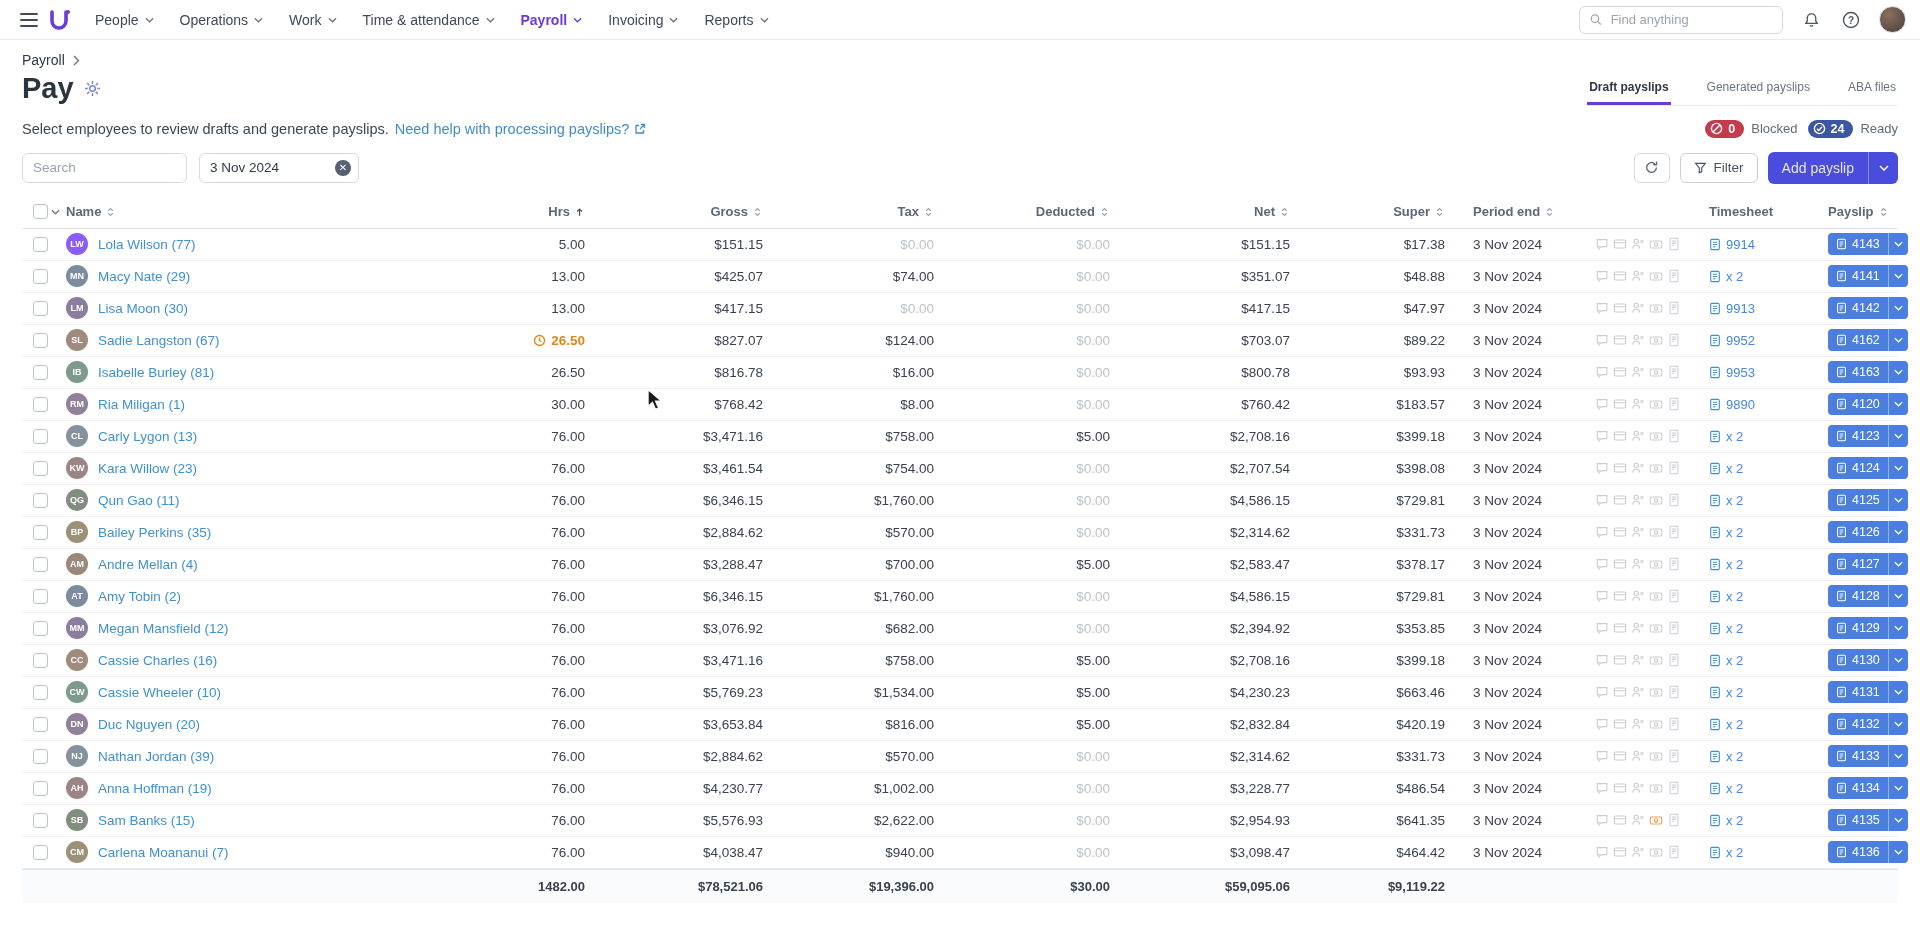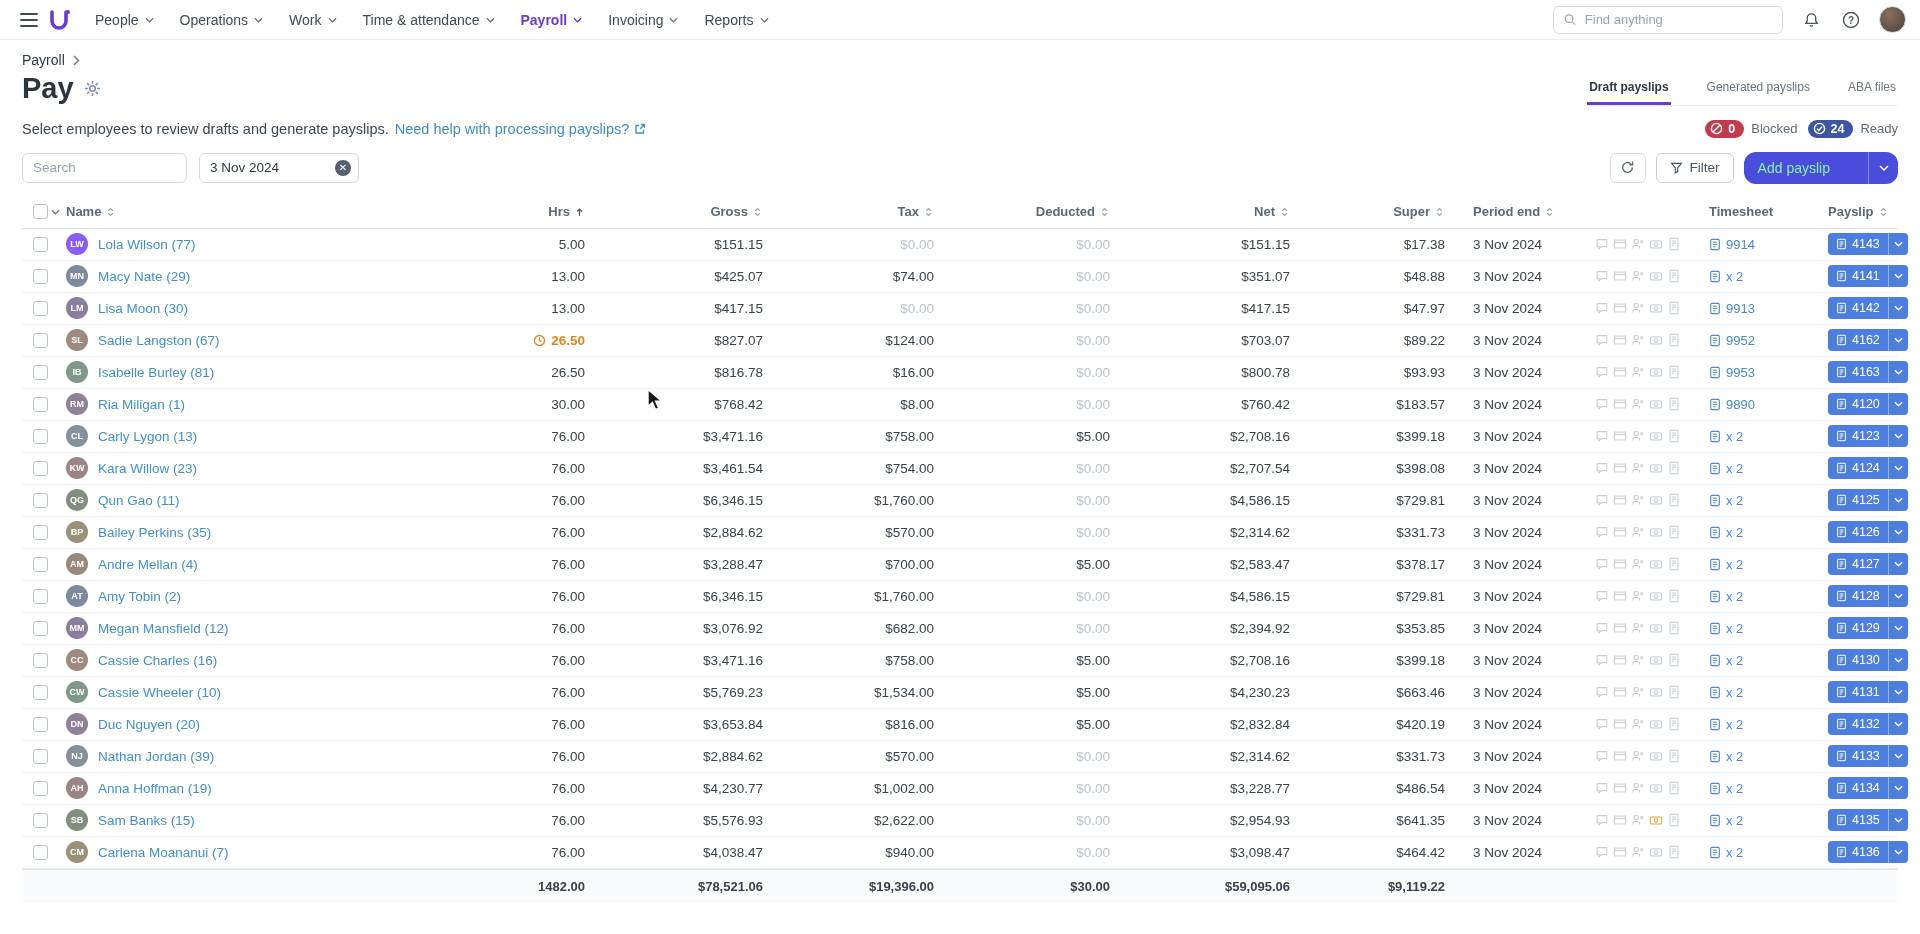--- a/index.html
+++ b/index.html
@@ -13,21 +13,21 @@
   svg { display:block; }
 
   
   .topnav { height:40px; display:flex; align-items:center; padding:0 14px; border-bottom:1px solid #e8ebef; background:#fff; }
   .hamburger { width:30px; height:30px; display:flex; align-items:center; justify-content:center; cursor:pointer; }
   .logo { width:30px; height:30px; display:flex; align-items:center; justify-content:center; margin-right:8px; }
   .nav-item { display:flex; align-items:center; gap:6px; padding:0 13px; height:40px; font-size:14px; color:#3f4a56; cursor:pointer; white-space:nowrap; }
   .nav-item.active { color:#6a3bd8; font-weight:bold; }
   .nav-item.active svg path { stroke:#6a3bd8; }
   .topnav-right { margin-left:auto; display:flex; align-items:center; gap:16px; }
-  .find-box { display:flex; align-items:center; gap:7px; width:230px; height:28px; border:1px solid #d5dae0; border-radius:6px; padding:0 10px; color:#9aa4b0; }
+  .find-box { display:flex; align-items:center; gap:7px; width:204px; height:28px; border:1px solid #d5dae0; border-radius:6px; padding:0 10px; color:#9aa4b0; }
   .find-box input { border:none; outline:none; width:100%; font-size:13px; font-family:inherit; color:#3c4654; }
   .find-box input::placeholder { color:#9aa4b0; }
   .round-icon { width:24px; height:24px; display:flex; align-items:center; justify-content:center; cursor:pointer; }
   .avatar-top { width:27px; height:27px; border-radius:50%; background:radial-gradient(circle at 35% 30%, #8a6f5f, #4a4038); border:1px solid #d5dae0; cursor:pointer; }
 
   
   .breadcrumb { padding:12px 22px 0; font-size:14px; color:#2f3944; display:flex; align-items:center; gap:8px; }
   .titlebar { display:flex; align-items:flex-start; padding:2px 22px 0; }
   .page-title { font-size:29px; font-weight:bold; color:#2b3540; display:flex; align-items:center; gap:10px; line-height:1.3; }
   .tabs { margin-left:auto; display:flex; gap:34px; border-bottom:1px solid #e8ebef; }
@@ -46,21 +46,21 @@
 
   
   .toolbar { display:flex; align-items:center; gap:12px; padding:10px 22px 12px; }
   .search-box input { width:165px; height:30px; border:1px solid #d5dae0; border-radius:6px; padding:0 10px; font-size:13.5px; font-family:inherit; color:#3c4654; outline:none; }
   .search-box input::placeholder { color:#9aa4b0; }
   .date-box { width:160px; height:30px; border:1px solid #d5dae0; border-radius:6px; display:flex; align-items:center; justify-content:space-between; padding:0 7px 0 10px; font-size:13.5px; color:#2f3944; cursor:pointer; }
   .clear-btn { width:16px; height:16px; border-radius:50%; background:#566070; color:#fff; font-size:10px; line-height:16px; text-align:center; cursor:pointer; }
   .toolbar-right { margin-left:auto; display:flex; align-items:center; gap:10px; }
   .icon-btn { width:36px; height:30px; border:1px solid #d5dae0; border-radius:6px; background:#fff; display:flex; align-items:center; justify-content:center; cursor:pointer; }
   .filter-btn { height:30px; border:1px solid #c9cfd8; border-radius:6px; background:#fff; display:flex; align-items:center; gap:7px; padding:0 13px; font-size:13.5px; color:#46525f; cursor:pointer; }
-  .add-btn { display:flex; height:32px; border-radius:12px; overflow:hidden; background:#4a4ddb; color:#86efac; cursor:pointer;gap:24px; }
+  .add-btn { display:flex; height:32px; border-radius:6px; overflow:hidden; background:#4a4ddb; color:#e5e5e5; cursor:pointer; }
   .add-btn .main { padding:0 14px; display:flex; align-items:center; font-size:14px; }
   .add-btn .chev { width:30px; display:flex; align-items:center; justify-content:center; border-left:1px solid rgba(255,255,255,.35); }
 
   
   .table { margin:0 22px; }
   .grid-row { display:grid; grid-template-columns:44px 330px 201px 178px 171px 176px 180px 155px 122px 116px 116px 1fr; align-items:center; }
   .thead { height:33px; border-bottom:1px solid #dfe3e8; font-size:13px; font-weight:bold; color:#5c6876; }
   .th { display:flex; align-items:center; gap:4px; }
   .th.num { justify-content:flex-end; padding-right:12px; }
   .th.pl16 { padding-left:16px; }

